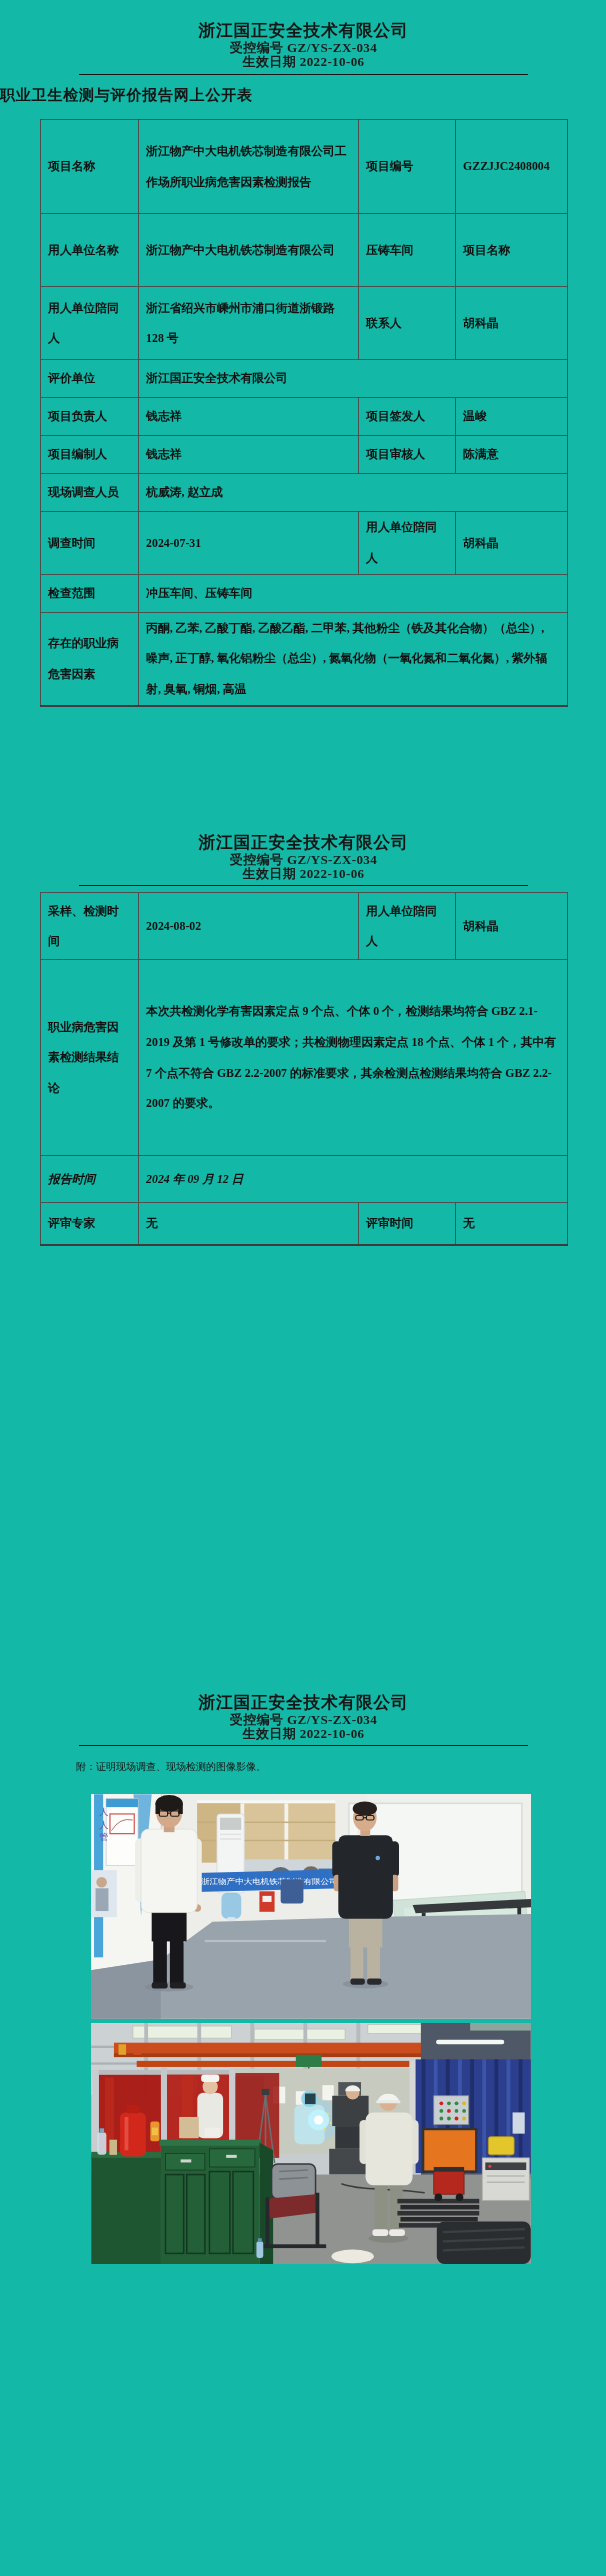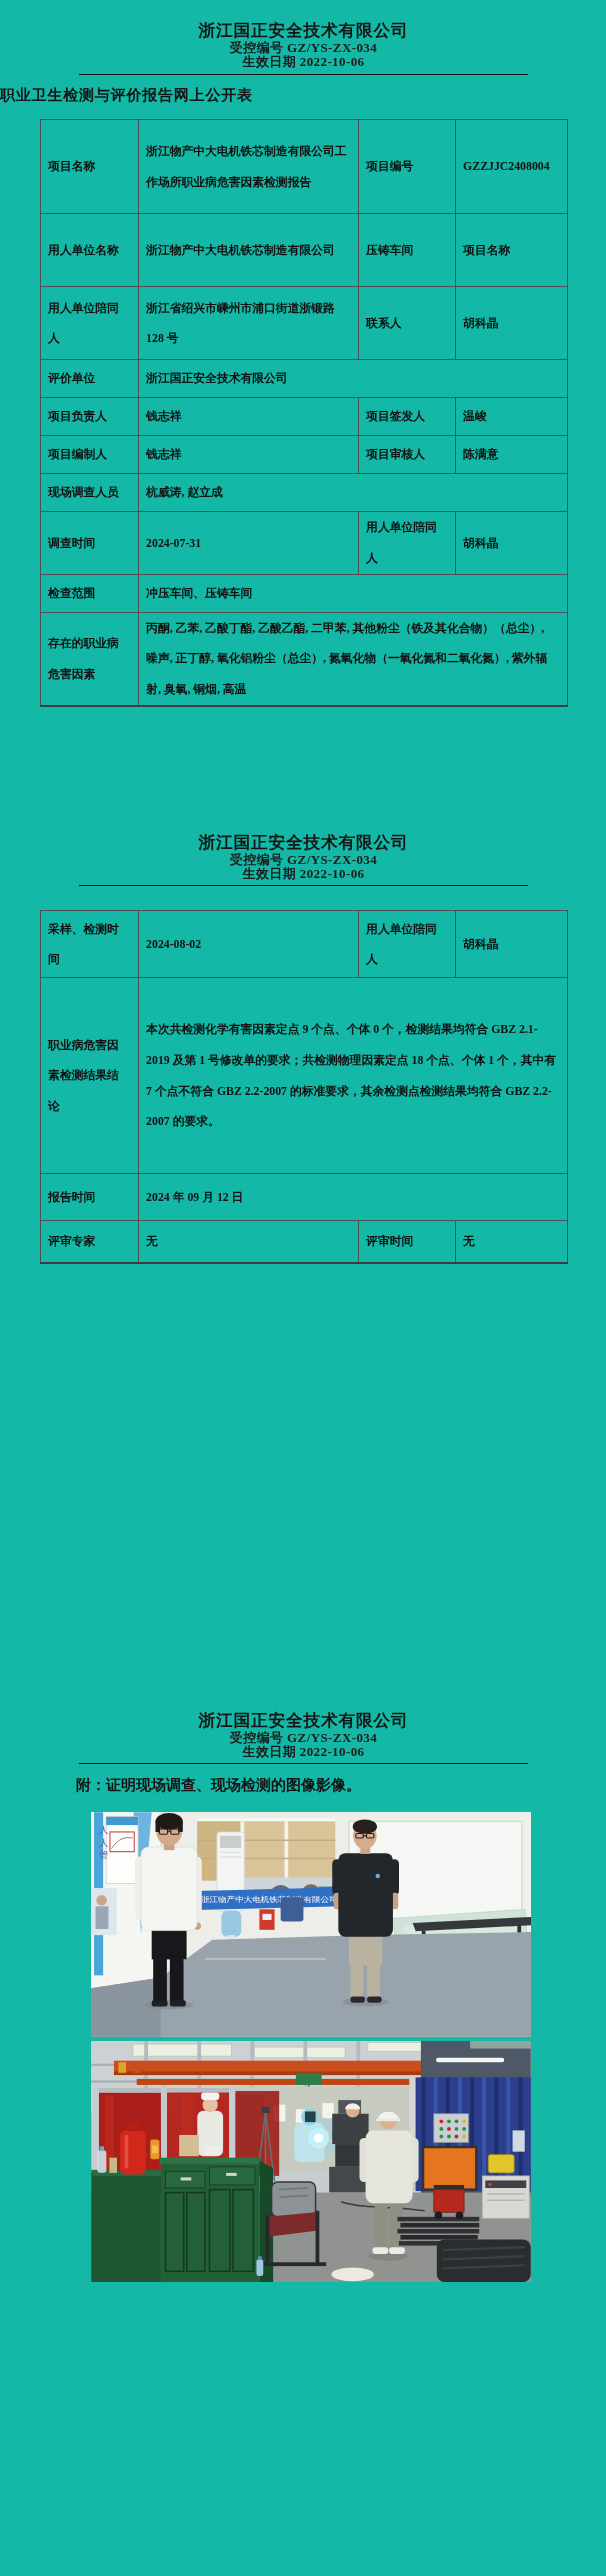--- a/index.html
+++ b/index.html
@@ -16,27 +16,27 @@
 
   
   table.doc-table{border-collapse:collapse;table-layout:fixed;width:526px;margin:13.7px auto 0;font-size:11.8px;color:#111;}
   table.doc-table td{border:1.5px solid #4f4f4f;text-align:left;vertical-align:middle;line-height:2.6;padding:0 7.6px;font-weight:700;word-break:break-word;}
   table.doc-table{border-bottom:2.3px solid #3c3c3c;}
   col.w1{width:98px;} col.w2{width:220px;} col.w3{width:97px;} col.w4{width:112px;}
   td.pad2{padding:0 24px;}
   td.span3{padding:0 12px;}
   tr.h124{height:94px;} tr.h96{height:73px;} tr.h50{height:38px;} tr.h78{height:59px;}
   tr.h118{height:90px;} tr.h80{height:61px;} tr.h88{height:67px;} tr.h258{height:196px;}
-  tr.h62{height:47px;} tr.h56{height:42px;}
+  tr.h62{height:47px;font-style:italic;} tr.h56{height:42px;}
   td.just{text-align:justify;text-align-last:left;line-height:3.2;padding:0 10.6px;}
   .sec2{margin-top:125px;}
-  .sec2 .doc-table{margin-top:24px;}
+  .sec2 .doc-table{margin-top:6px;}
   .sec3{margin-top:446px;}
 
-  .attach-note{margin:10.6px 0 0 76px;font-size:15px;font-weight:700;line-height:20px;}
+  .attach-note{margin:10.6px 0 0 76px;font-size:10px;font-weight:400;line-height:20px;}
   .photo{width:440px;margin-left:91px;line-height:0;}
   .photo1{margin-top:16.7px;}
   .photo2{margin-top:4.6px;}
   svg{display:block;}
 </style>
 </head>
 <body>
 
 <div class="sheet">
 

